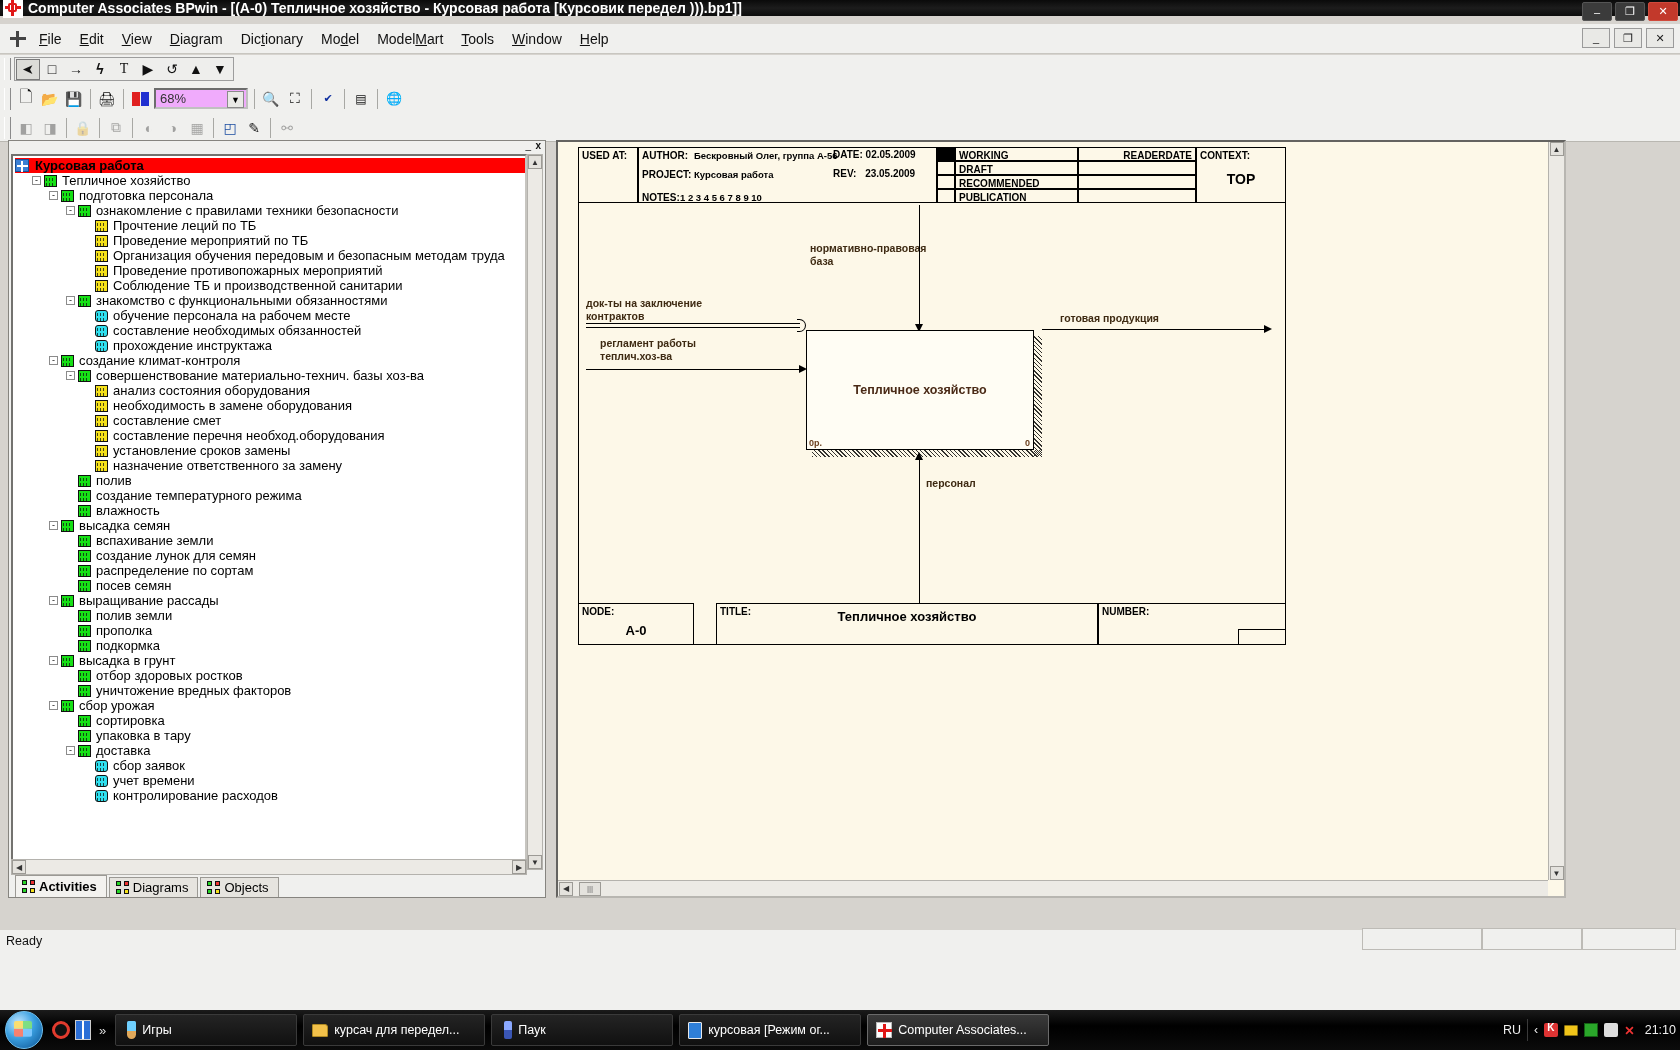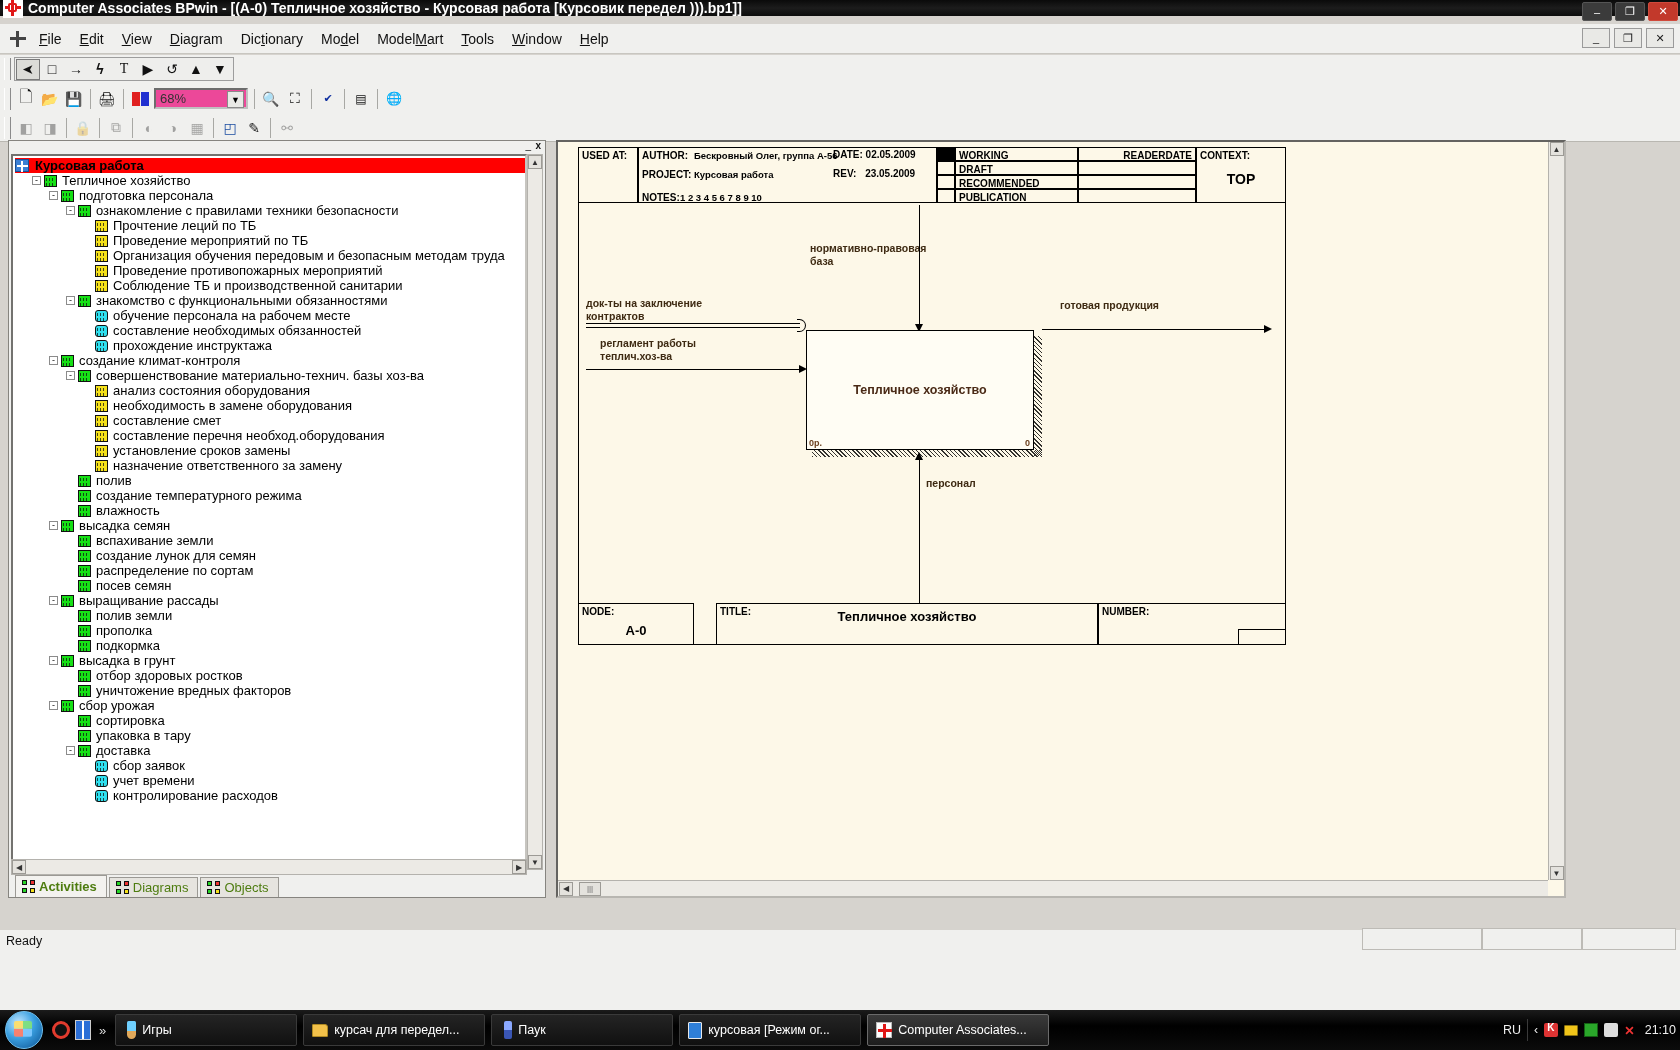--- a/index.html
+++ b/index.html
@@ -77,21 +77,21 @@
     border-left: 1px solid #fff; border-right: 1px solid #8b8b8b; }
   .tgroup { display: flex; align-items: center; border: 1px solid #9d9d9d; background: #eeeeec; padding: 1px; height: 24px; }
   .tbtn {
     width: 24px; height: 21px; display: flex; align-items: center; justify-content: center;
     font-size: 14px; color: #111; position: relative; background: transparent;
   }
   .tbtn.pressed { border: 1px solid #7a7a7a; background: #dcdcd8; }
   .tsep { width: 1px; height: 20px; background: #a8a8a4; margin: 0 4px; }
   .tbtn.dim { opacity: .35; }
   .zoombox {
-    width: 94px; height: 21px; border: 2px inset #c0c0c0; background: #ec4899;
+    width: 94px; height: 21px; border: 2px inset #c0c0c0; background: #f0abfc;
     display: flex; align-items: center; position: relative; margin: 0 2px;
   }
   .zoombox span { font-size: 13px; padding-left: 4px; color: #333; }
   .zoom-arrow {
     position: absolute; right: 2px; top: 1px; width: 17px; height: 17px;
     background: #e9e9e6; border: 1px solid #8a8a8a;
     display: flex; align-items: center; justify-content: center; font-size: 9px;
   }
 
   
@@ -161,21 +161,21 @@
   .hscroll {
     position: absolute; left: 2px; bottom: 22px; width: 516px; height: 16px;
     background: #eceae5; border: 1px solid #b4b2ad;
     display: flex; justify-content: space-between; align-items: center;
   }
   .tabsrow {
     position: absolute; left: 6px; bottom: 0px; height: 22px; display: flex; align-items: flex-end;
   }
   .vtab {
     height: 20px; padding: 0 9px 0 6px; background: #e6e4df; border: 1px solid #9b9994;
-    border-bottom: none; display: flex; align-items: center; gap: 4px; font-size: 13px; color: #4d7c0f;
+    border-bottom: none; display: flex; align-items: center; gap: 4px; font-size: 13px; color: #000000;
     margin-right: 2px;
   }
   .vtab.active { background: #f3f2ef; height: 22px; font-weight: 700; }
   .tabicon { width: 13px; height: 13px; position: relative; flex: 0 0 auto; }
   .tabicon .sq { position: absolute; width: 5px; height: 5px; border: 1px solid #111; }
   .tabicon .g1 { background: #27d527; left: 0; top: 0; }
   .tabicon .g2 { background: #27d527; left: 0; bottom: 0; }
   .tabicon .g3 { background: #e33; right: 0; top: 0; }
   .tabicon .g4 { background: #f5e11a; right: 0; bottom: 0; }
 
@@ -779,21 +779,21 @@
         <div class="arrow-line" style="left:8px;top:180px;width:214px;height:1px;"></div>
         <div style="position:absolute;left:219px;top:172px;width:9px;height:13px;border:1px solid #000;border-left:none;border-radius:0 7px 7px 0;"></div>
 
         <div class="arrow-lbl" style="left:22px;top:190px;">
           <div>регламент работы</div>
           <div>теплич.хоз-ва</div>
         </div>
         <div class="arrow-line" style="left:8px;top:222px;width:214px;height:1px;"></div>
         <div style="position:absolute;left:221px;top:218px;width:0;height:0;border-top:4px solid transparent;border-bottom:4px solid transparent;border-left:8px solid #000;"></div>
 
-        <div class="arrow-lbl" style="left:482px;top:152px;">
+        <div class="arrow-lbl" style="left:482px;top:165px;">
           <div>готовая продукция</div>
         </div>
         <div class="arrow-line" style="left:464px;top:182px;width:224px;height:1px;"></div>
         <div style="position:absolute;left:686px;top:178px;width:0;height:0;border-top:4px solid transparent;border-bottom:4px solid transparent;border-left:8px solid #000;"></div>
 
         <div class="arrow-line" style="left:341px;top:310px;width:1px;height:146px;"></div>
         <div style="position:absolute;left:337px;top:305px;width:0;height:0;border-left:4px solid transparent;border-right:4px solid transparent;border-bottom:8px solid #000;"></div>
         <div class="arrow-lbl" style="left:348px;top:330px;">
           <div>персонал</div>
         </div>

